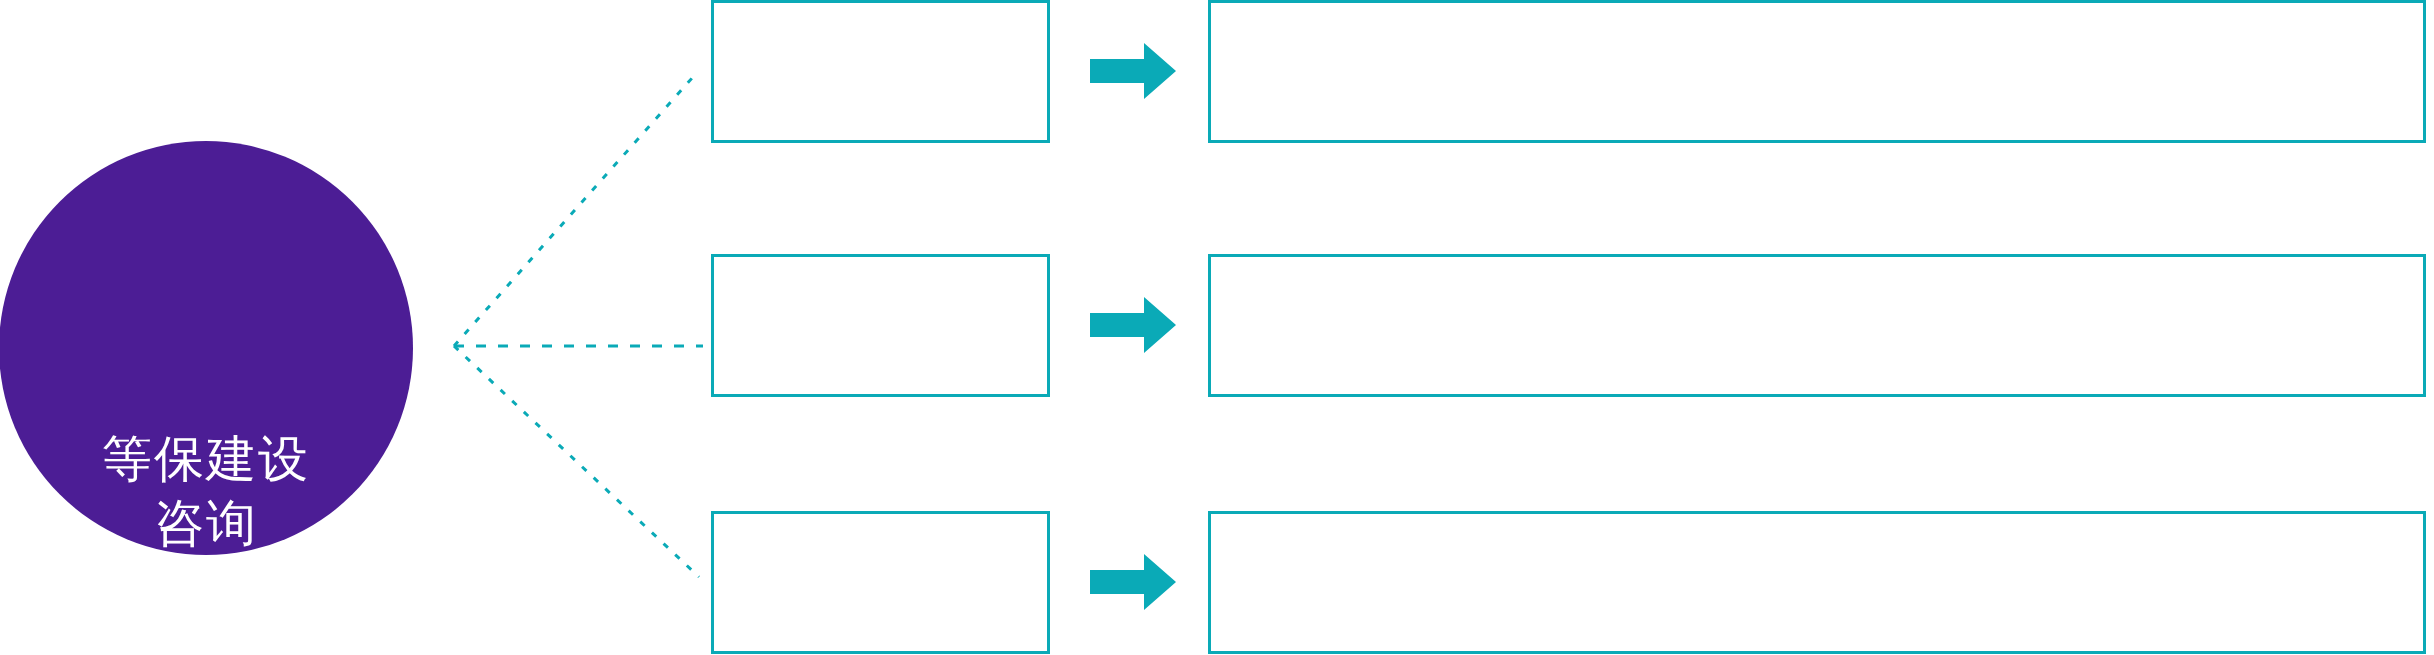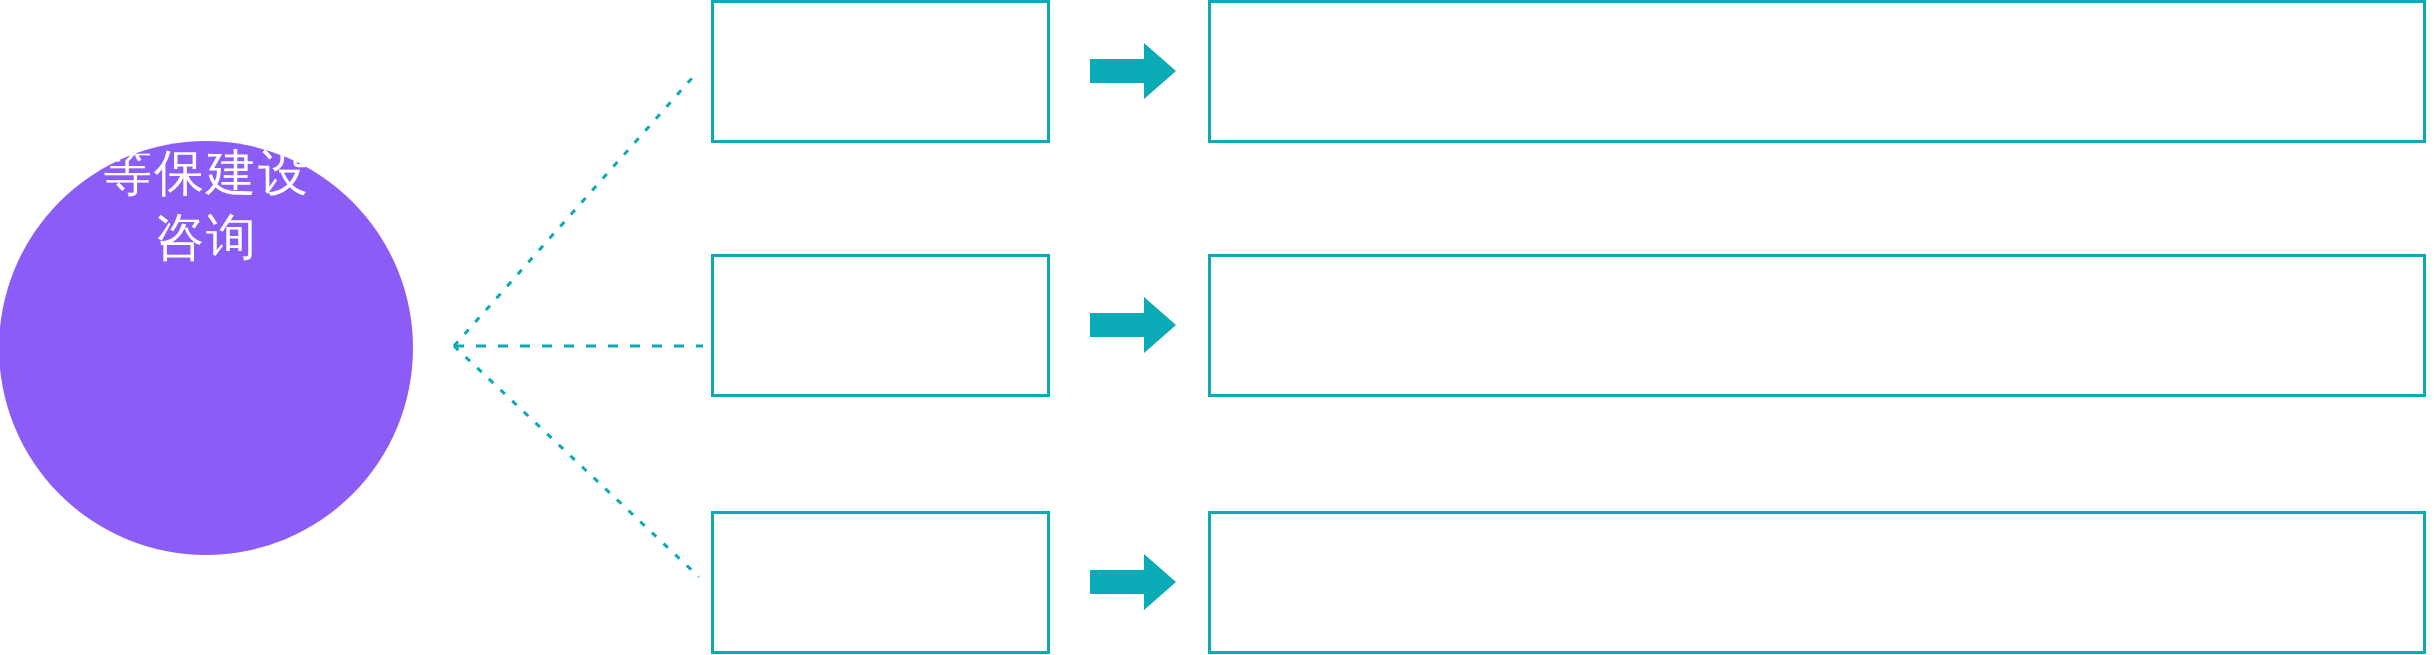--- a/index.html
+++ b/index.html
@@ -19,23 +19,23 @@
   }
 
   
   .hub-circle {
     position: absolute;
     left: -1px;
     top: 141px;
     width: 414px;
     height: 414px;
     border-radius: 50%;
-    background: #8b5cf6;
+    background: #4c1d95;
     display: flex;
-    align-items: flex-start;
+    align-items: flex-end;
     justify-content: center;
   }
   .hub-label {
     color: #ffffff;
     font-size: 50px;
     line-height: 1.28;
     text-align: center;
     letter-spacing: 2px;
     white-space: pre-line;
     font-weight: 400;

